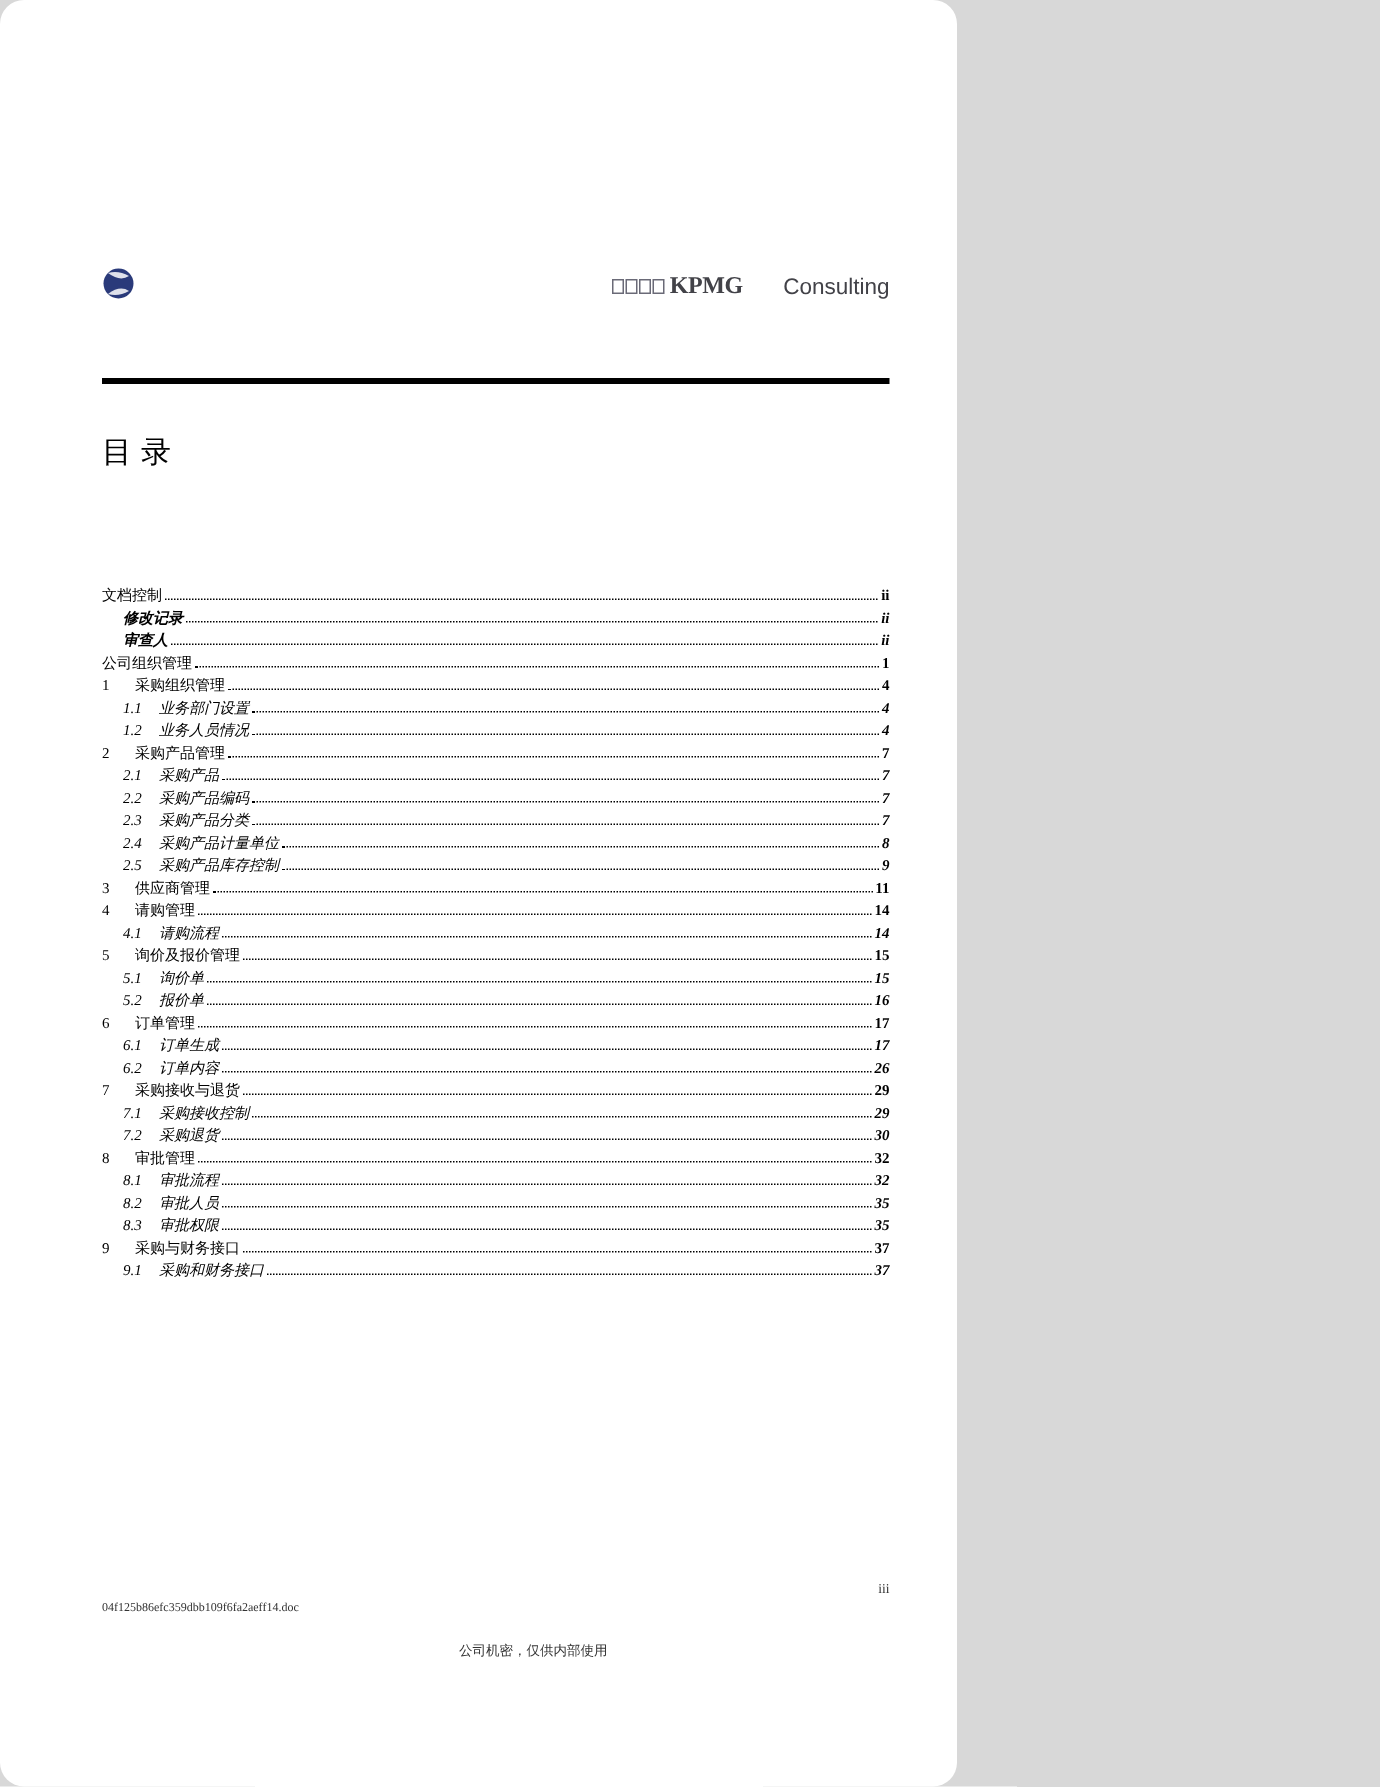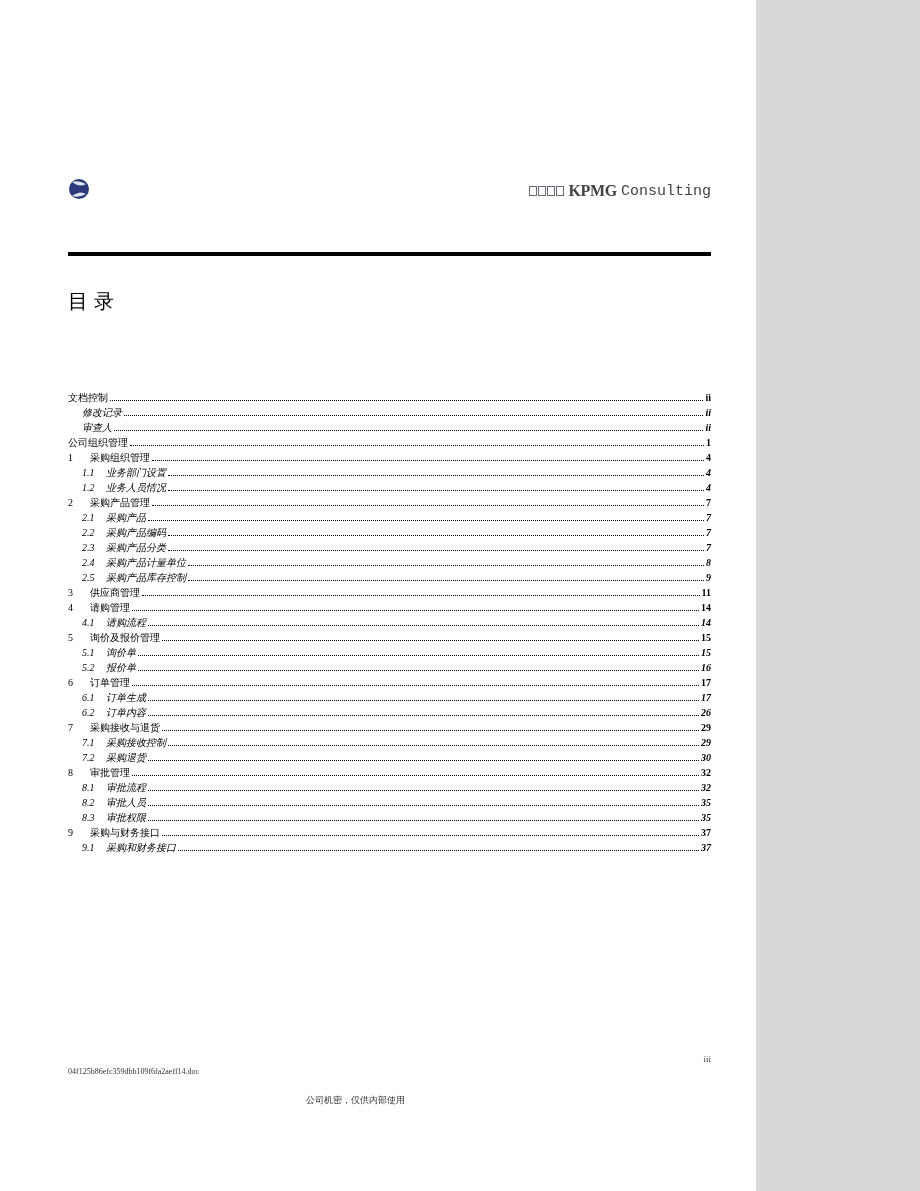--- a/index.html
+++ b/index.html
@@ -7,24 +7,25 @@
     width: 920px;
     height: 1191px;
     background: #d8d8d8;
     font-family: "Times New Roman", "SimSun", serif;
     position: relative;
   }
   .page {
     position: absolute;
     left: 0;
     top: 0;
-    width: 756px;
+    width: 638px;
     height: 1191px;
     background: #ffffff;
     padding: 178px 45px 40px 68px;
+    border-radius: 16px;
   }
   .header {
     position: absolute;
     top: 178px;
     left: 68px;
     right: 45px;
     display: flex;
     justify-content: space-between;
     align-items: flex-end;
     padding-bottom: 8px;
@@ -42,24 +43,25 @@
     display: inline-block;
   }
   .brand-text {
     font-family: Georgia, "Times New Roman", serif;
     font-weight: bold;
     font-size: 16px;
     color: #424248;
     letter-spacing: -0.3px;
   }
   .brand-thin {
-    font-family: Liberation Mono, monospace;
+    font-family: Liberation Sans, sans-serif;
     font-weight: normal;
     font-size: 15px;
     color: #424248;
+    margin-left: 23px;
   }
   .hr {
     position: absolute;
     top: 252px;
     left: 68px;
     right: 45px;
     height: 4px;
     background: #000;
   }
   .title {
@@ -93,21 +95,21 @@
     border-bottom: 1px dotted #000;
     margin: 0 2px 2px 2px;
     height: 0.7em;
   }
   .row .pg { flex: 0 0 auto; font-weight: bold; }
   .lvl1 .num { width: 22px; }
   .lvl2 { font-style: italic; }
   .lvl2 .num { width: 38px; padding-left: 14px; }
   .lvl0 .lbl { }
   .lvl0i { font-style: italic; }
-  .lvl0i .lbl { padding-left: 14px; }
+  .lvl0i .lbl { padding-left: 14px; font-weight: bold; }
   .footer {
     position: absolute;
     left: 44px;
     right: 45px;
     top: 1066px;
     font-size: 9px;
     color: #333;
   }
   .footer .fname { font-size: 8px; margin-left: 24px; }
   .footer .conf {

